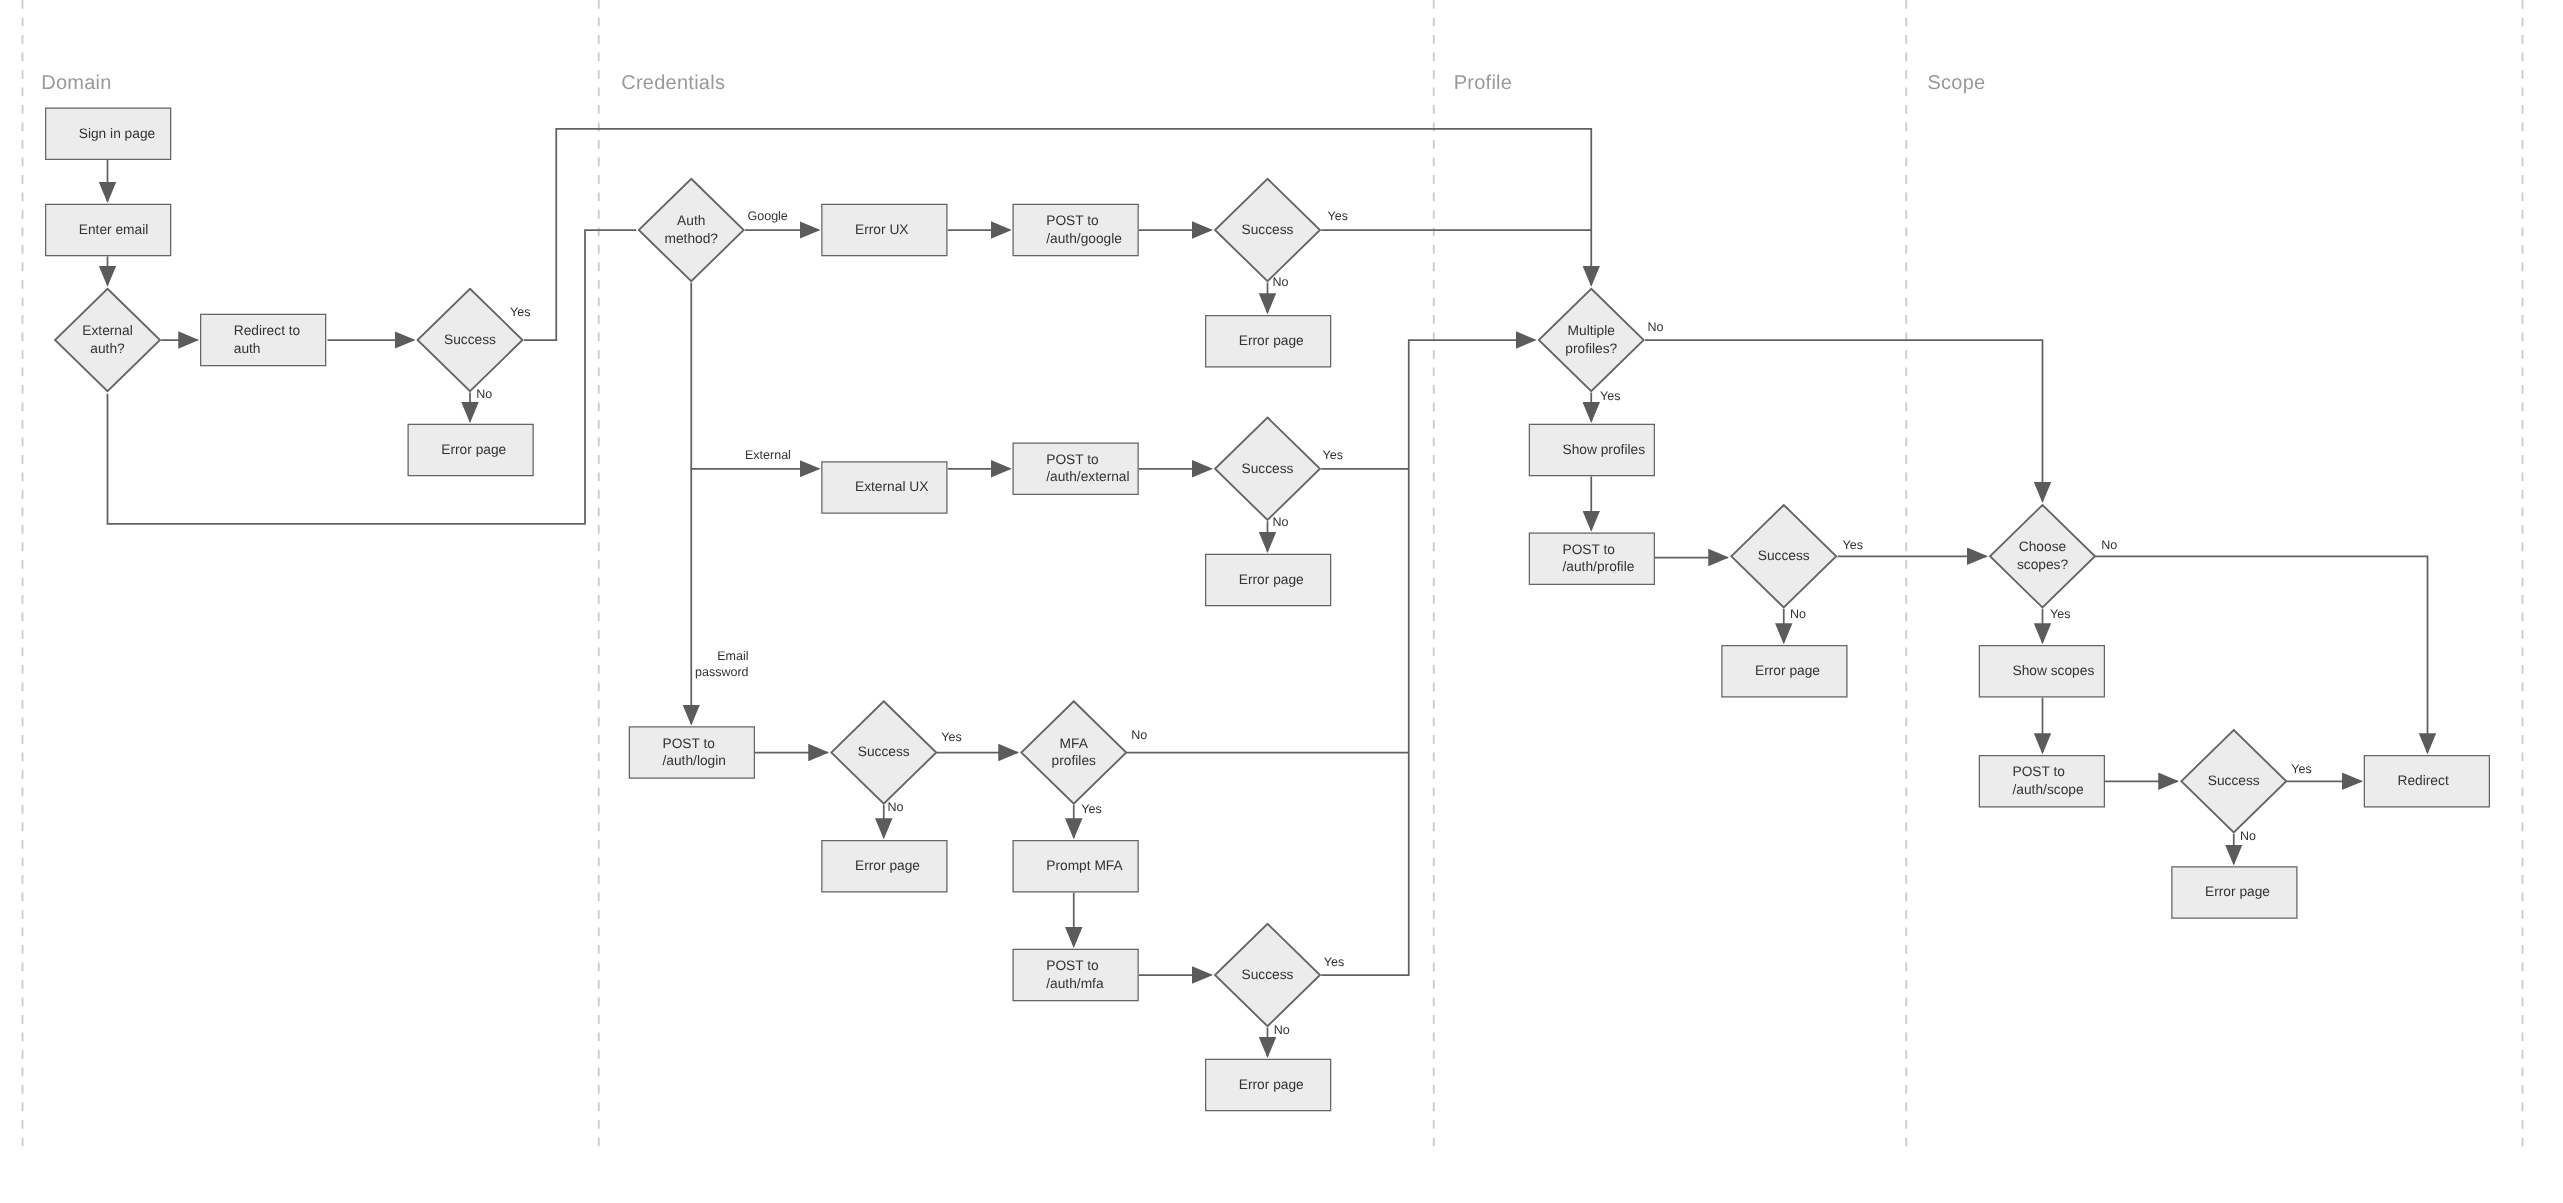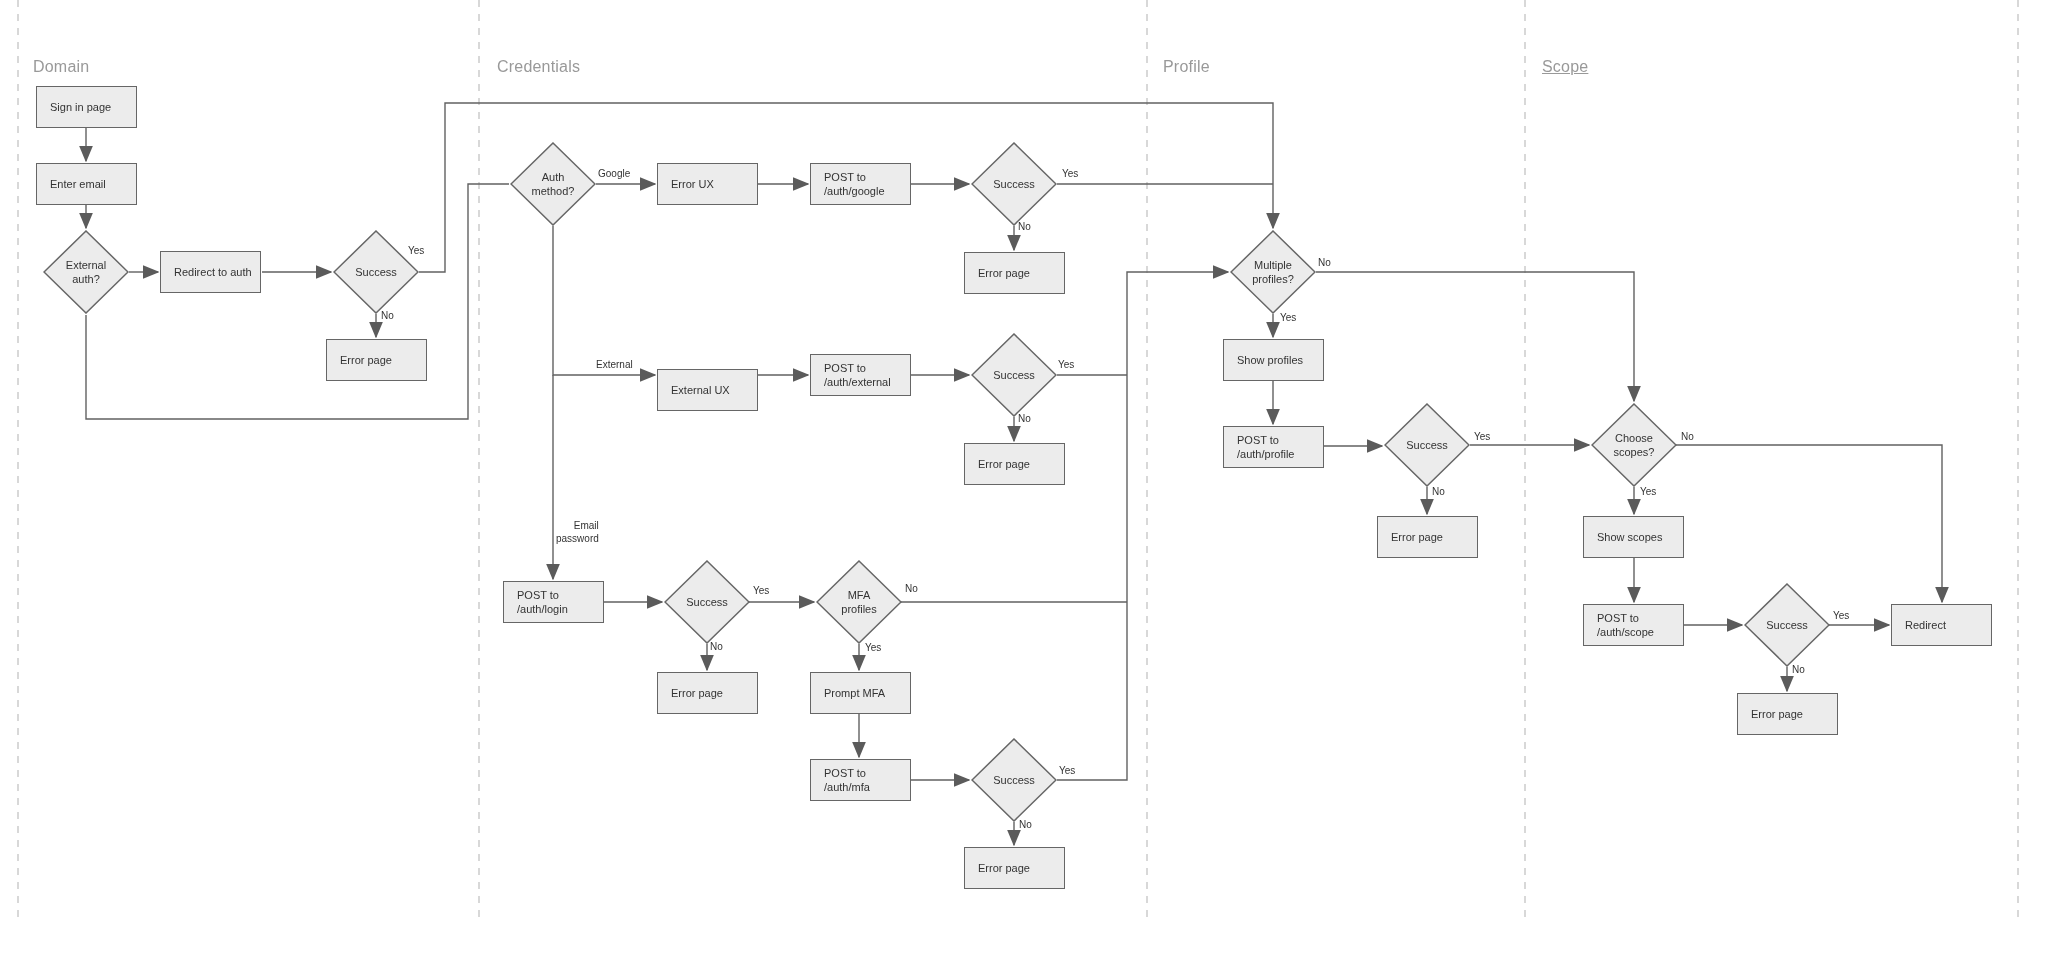--- a/index.html
+++ b/index.html
@@ -2,21 +2,21 @@
 <html><head>
 <meta charset="utf-8">
 <style>
   html,body{margin:0;padding:0;background:#ffffff;}
   #canvas{position:relative;width:2050px;height:962px;background:#ffffff;overflow:hidden;
           font-family:"Liberation Sans","DejaVu Sans",sans-serif;}
   #edges{position:absolute;left:0;top:0;pointer-events:none;}
   .lane-h{position:absolute;top:34px;font-size:16px;color:#999999;letter-spacing:.2px;margin-top:24px;}
   .rect{position:absolute;box-sizing:border-box;width:101px;height:42px;background:#ececec;
         border:1.5px solid #666666;display:flex;align-items:center;}
-  .rect .rlabel{display:block;padding-left:13px;padding-right:4px;font-size:11px;line-height:14px;
+  .rect .rlabel{display:block;padding-left:26px;padding-right:4px;font-size:11px;line-height:14px;
         color:#333333;white-space:pre-line;}
   .diamond{position:absolute;width:86px;height:84px;}
   .diamond svg{position:absolute;left:0;top:0;}
   .diamond .dlabel{position:absolute;left:0;top:0;width:86px;height:84px;display:flex;
         align-items:center;justify-content:center;text-align:center;font-size:11px;line-height:14px;
         color:#333333;white-space:pre-line;}
   .elabel{position:absolute;font-size:10px;line-height:13px;color:#333333;white-space:pre-line;}
 </style>
 </head>
 <body>
@@ -77,21 +77,21 @@
       <polyline points="1684,625 1742,625" marker-end="url(#arr)"></polyline>
       <polyline points="1829,625 1889,625" marker-end="url(#arr)"></polyline>
       <polyline points="1787,667 1787,691" marker-end="url(#arr)"></polyline>
       <polyline points="1675,445 1942,445 1942,602" marker-end="url(#arr)"></polyline>
     </g>
   </svg>
 
   <div class="lane-h" style="left:33px;">Domain</div>
   <div class="lane-h" style="left:497px;">Credentials</div>
   <div class="lane-h" style="left:1163px;">Profile</div>
-  <div class="lane-h" style="left:1542px;text-decoration:underline;">Scope</div>
+  <div class="lane-h" style="left:1542px;">Scope</div>
 
   <div class="rect" style="left:36px;top:86px;">
       <span class="rlabel">Sign in page</span>
     </div>
   <div class="rect" style="left:36px;top:163px;">
       <span class="rlabel">Enter email</span>
     </div>
   <div class="rect" style="left:160px;top:251px;">
       <span class="rlabel">Redirect to auth</span>
     </div>

